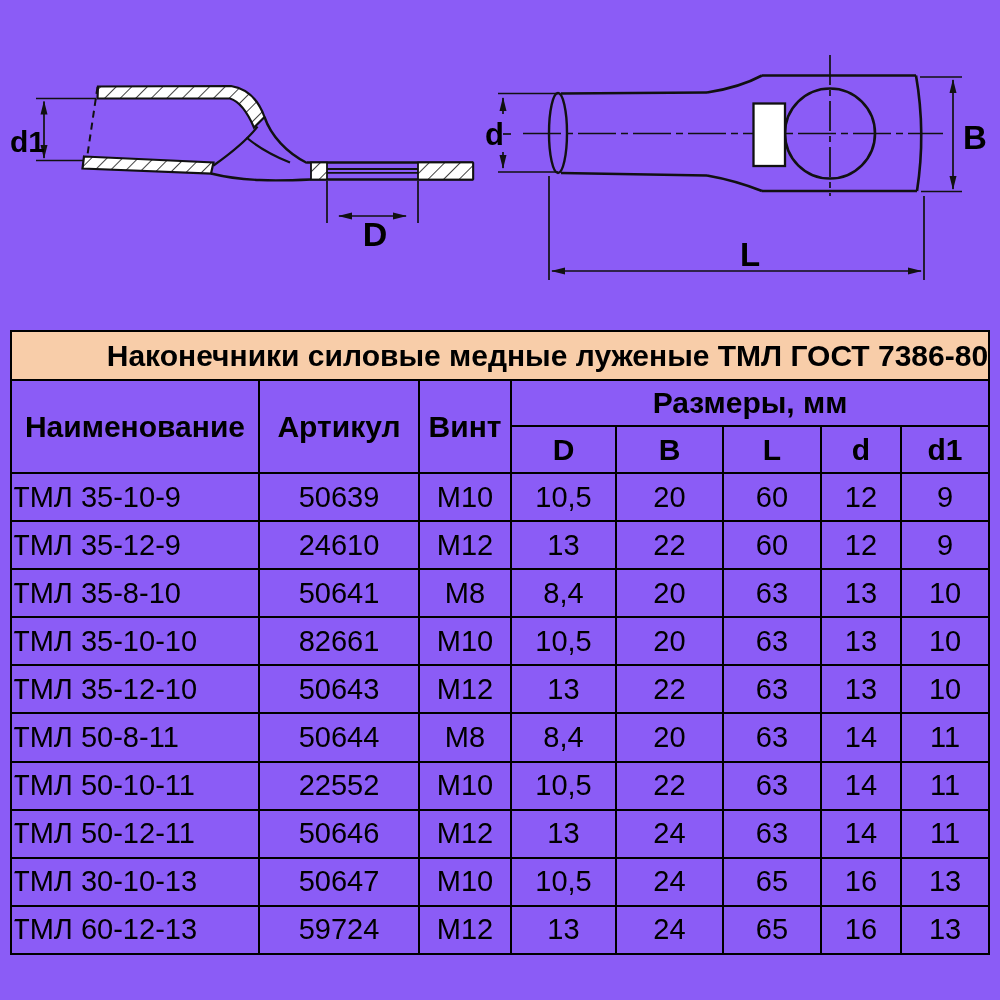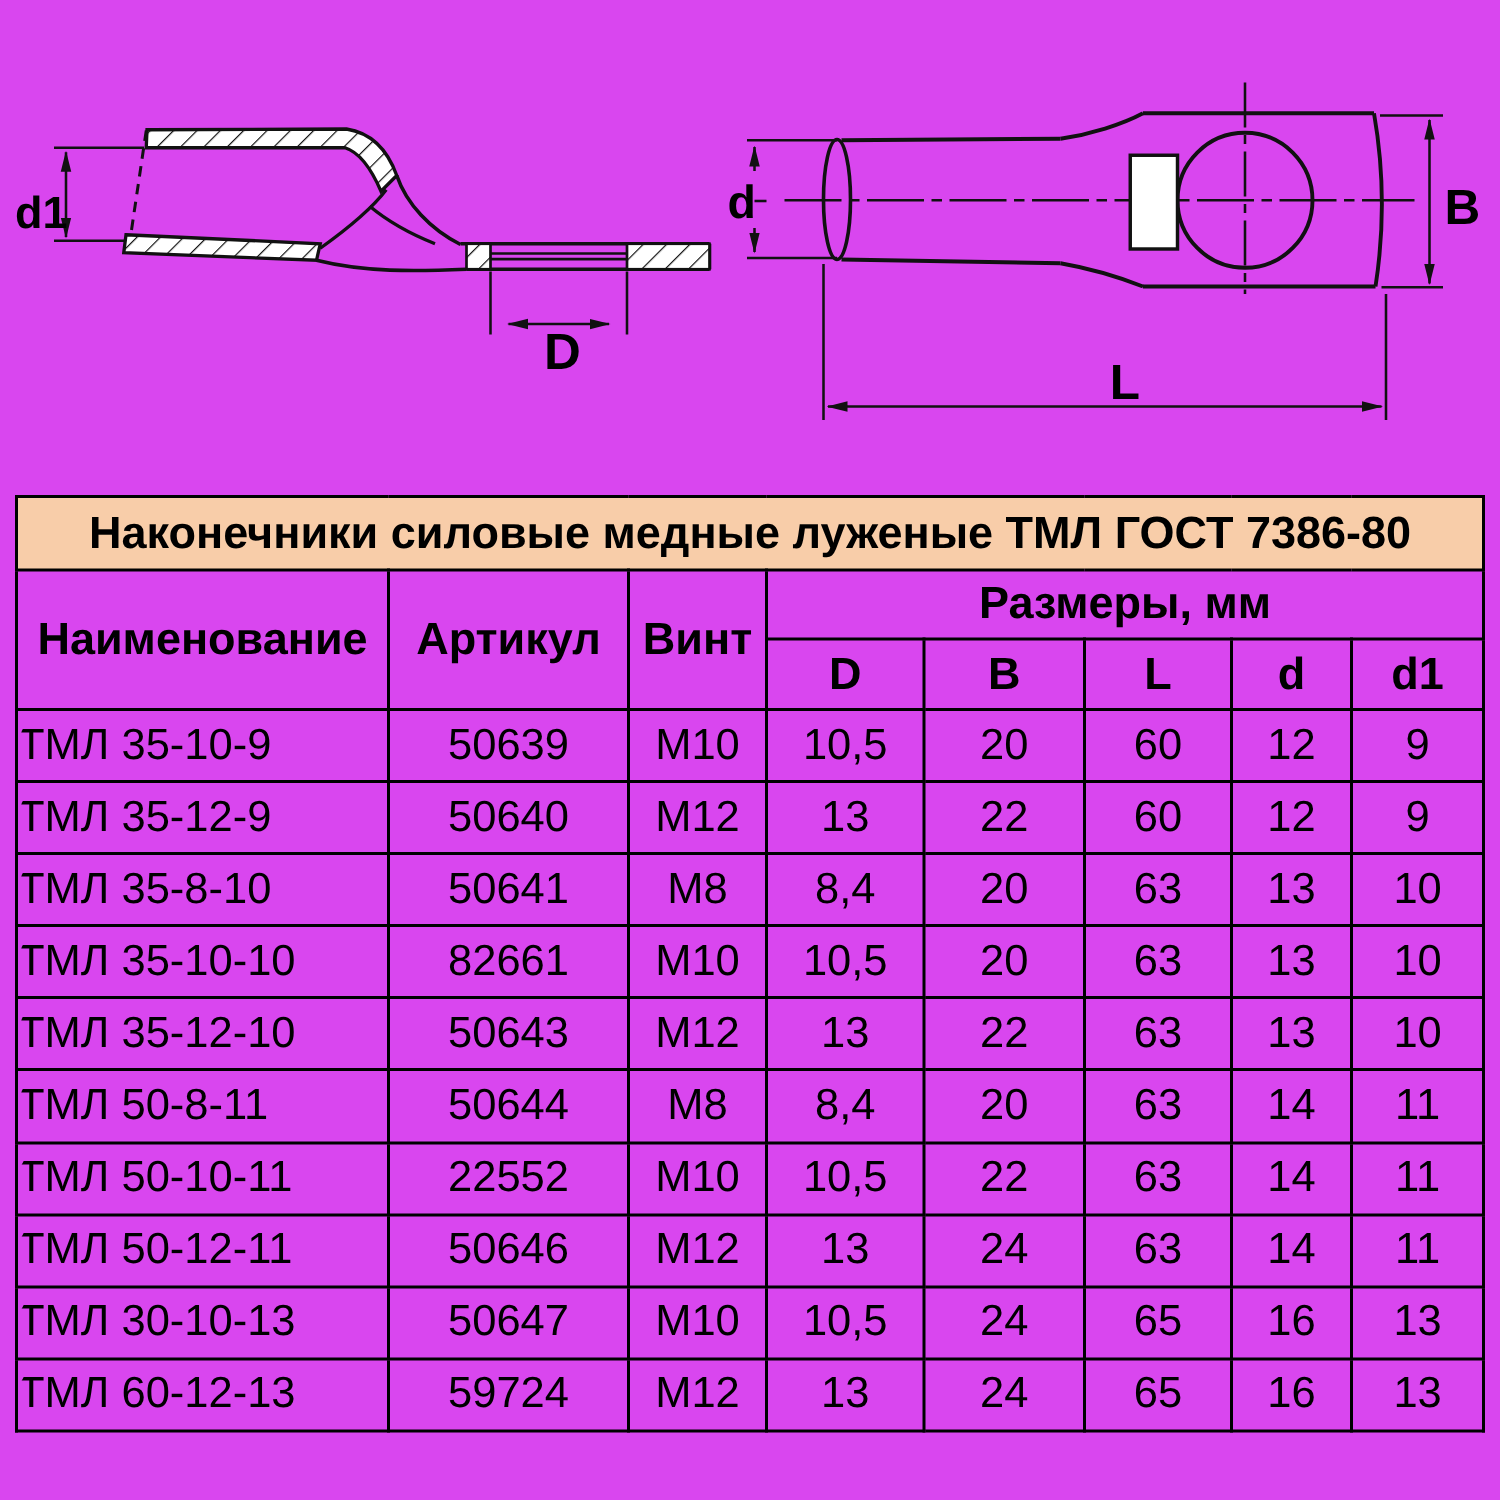--- a/index.html
+++ b/index.html
@@ -1,26 +1,26 @@
 <!DOCTYPE html>
 <html><head>
 <meta charset="utf-8">
 <style>
   html,body{margin:0;padding:0;background:#fff;}
-  #page{position:relative;width:1000px;height:1000px;background:#d946ef;overflow:hidden;
+  #page{position:relative;width:1000px;height:1000px;background:#8b5cf6;overflow:hidden;
         font-family:"Liberation Sans",sans-serif;color:#000;}
   #drawing-area{position:absolute;left:0;top:0;width:1000px;height:330px;}
   svg text{font-family:"Liberation Sans",sans-serif;fill:#000;}
   .dimtext{font-weight:bold;}
   #spec-table{position:absolute;left:10px;top:330px;width:978px;border-collapse:collapse;
               table-layout:fixed;}
   #spec-table td,#spec-table th{border:2.5px solid #000;vertical-align:middle;
               font-family:"Liberation Sans",sans-serif;color:#000;overflow:hidden;
               white-space:nowrap;padding:0;}
-  .title-cell{height:47px;font-size:30px;font-weight:bold;text-align:center;padding-left:13px;}
+  .title-cell{height:47px;font-size:30px;font-weight:bold;text-align:right;padding-left:13px;}
   .hdr{font-size:30px;font-weight:bold;text-align:center;}
   .hdr-name{text-align:center;padding-left:12px;}
   .subhdr{height:45px;font-size:30px;font-weight:bold;text-align:center;}
   .hrow1{height:46px;}
   .drow td{height:46.1px;font-size:29px;font-weight:normal;text-align:center;}
   .drow td.name{text-align:left;padding-left:12px;border-radius:22px;}
 </style>
 </head>
 <body>
 
@@ -153,21 +153,21 @@
         <td>50639</td>
         <td>М10</td>
         <td>10,5</td>
         <td>20</td>
         <td>60</td>
         <td>12</td>
         <td>9</td>
       </tr>
       <tr class="drow">
         <td class="name">ТМЛ 35-12-9</td>
-        <td>50640</td>
+        <td>24610</td>
         <td>М12</td>
         <td>13</td>
         <td>22</td>
         <td>60</td>
         <td>12</td>
         <td>9</td>
       </tr>
       <tr class="drow">
         <td class="name">ТМЛ 35-8-10</td>
         <td>50641</td>

